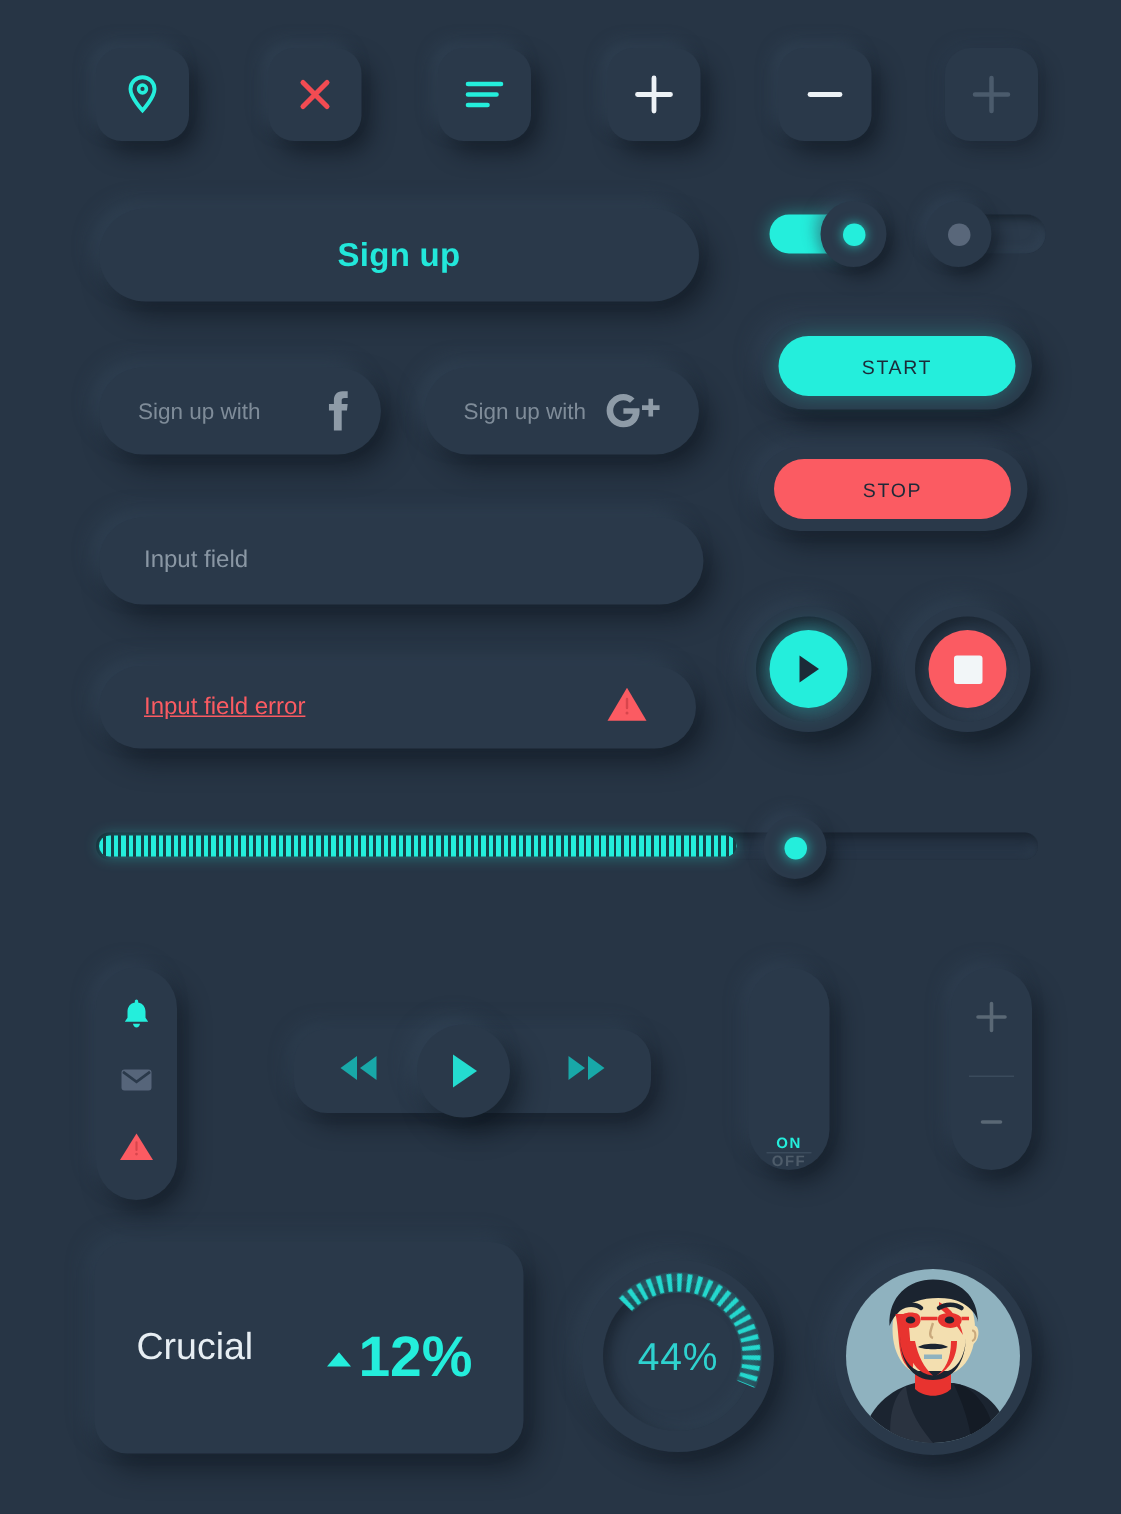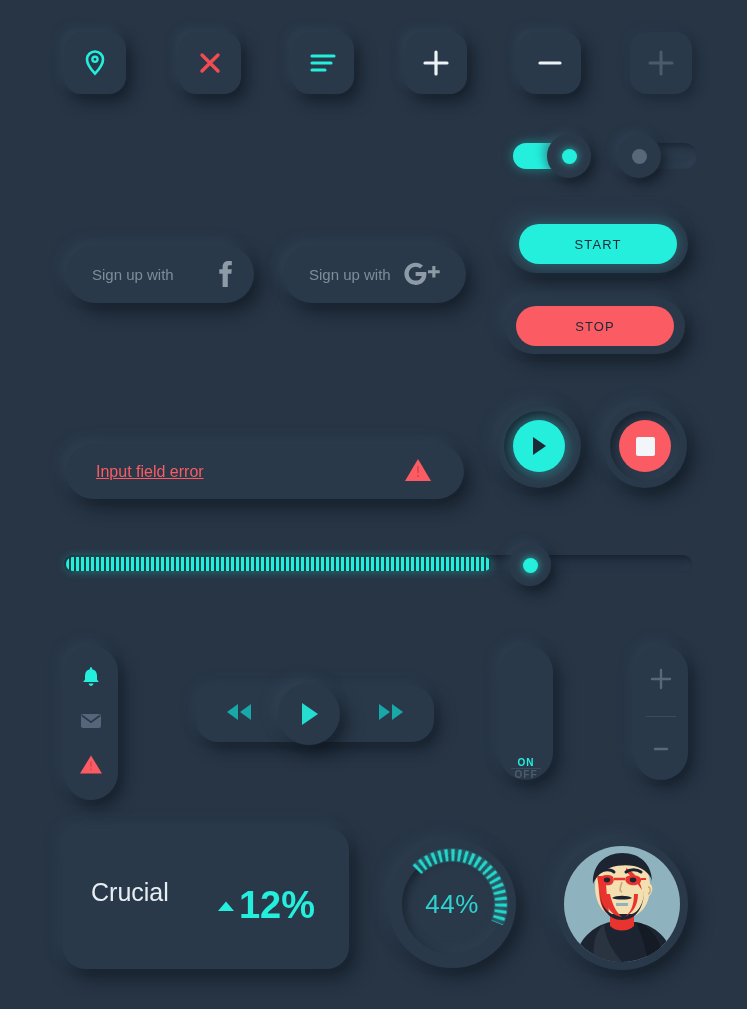--- a/index.html
+++ b/index.html
@@ -218,21 +218,21 @@
   .card {
     position: absolute;
     border-radius: 22px;
     background: #2A394A;
     box-shadow:
       -6px -6px 13px rgba(57,77,97,0.34),
        7px 10px 18px rgba(12,19,27,0.58);
   }
   .card-title {
     position: absolute;
-    left: 28px; top: 46px;
+    left: 28px; top: 52px;
     color: #E7EEF3;
     font-size: 25px;
     line-height: 1.45;
     font-weight: 400;
     width: 120px;
   }
   .card-delta {
     position: absolute;
     right: 34px; top: 56px;
     color: #24EEDC;
@@ -305,40 +305,46 @@
       <path d="M3 13 H23" stroke="#EDF2F6" stroke-width="3.2" stroke-linecap="round"></path>
     </svg>
   </div>
 
   <div class="icon-btn dim" style="left:630px; top:32px;">
     <svg width="26" height="26" viewBox="0 0 26 26">
       <path d="M13 2 V24 M2 13 H24" stroke="#4B5B6C" stroke-width="3.0" stroke-linecap="round"></path>
     </svg>
   </div>
 
+  <div class="pill" style="left:66px; top:139px; width:400px; height:62px;">
+    <span class="signup-txt">Sign up</span>
+  </div>
 
   <div class="pill" style="left:66px; top:245px; width:188px; height:58px;">
     <span class="social-label">Sign up with</span>
     <span class="social-icon">
       <svg width="16" height="28" viewBox="0 0 16 28">
         <path d="M11.8 9.3V7.0c0-1.1.3-1.7 1.9-1.7h2.1V0.9h-3.4C8.3.9 6.6 3.6 6.6 6.8v2.5H3.3v4.4h3.3V27h5.2V13.7h3.5l.5-4.4z" fill="#8E9BA7"></path>
       </svg>
     </span>
   </div>
 
   <div class="pill" style="left:283px; top:245px; width:183px; height:58px;">
     <span class="social-label">Sign up with</span>
     <span class="social-icon">
       <svg width="42" height="26" viewBox="0 0 42 26">
         <path d="M13.6 11.1v3.8h6.2c-.3 1.6-1.9 4.7-6.2 4.7-3.7 0-6.8-3.1-6.8-6.9s3.1-6.9 6.8-6.9c2.1 0 3.6.9 4.4 1.7l3-2.9C18.9 2.8 16.5 1.7 13.6 1.7 7.4 1.7 2.4 6.7 2.4 12.8s5 11.1 11.2 11.1c6.5 0 10.8-4.5 10.8-10.9 0-.7-.1-1.3-.2-1.9z" fill="#8E9BA7"></path>
         <path d="M33.4 9.2V4.9h-3.1v4.3H26v3.1h4.3v4.3h3.1v-4.3h4.3V9.2z" fill="#8E9BA7"></path>
       </svg>
     </span>
   </div>
 
+  <div class="pill" style="left:66px; top:345px; width:403px; height:58px;">
+    <span class="field-txt">Input field</span>
+  </div>
 
   <div class="pill" style="left:66px; top:444px; width:398px; height:55px;">
     <span class="field-txt err">Input field error</span>
     <span class="warn-ico">
       <svg width="28" height="25" viewBox="0 0 28 25">
         <path d="M14 1.5 L27 23.5 H1 Z" fill="#FB5B62"></path>
         <path d="M14 9 V15" stroke="#D8454C" stroke-width="1.6" stroke-linecap="round"></path>
         <circle cx="14" cy="18.4" r="1.0" fill="#D8454C"></circle>
       </svg>
     </span>

